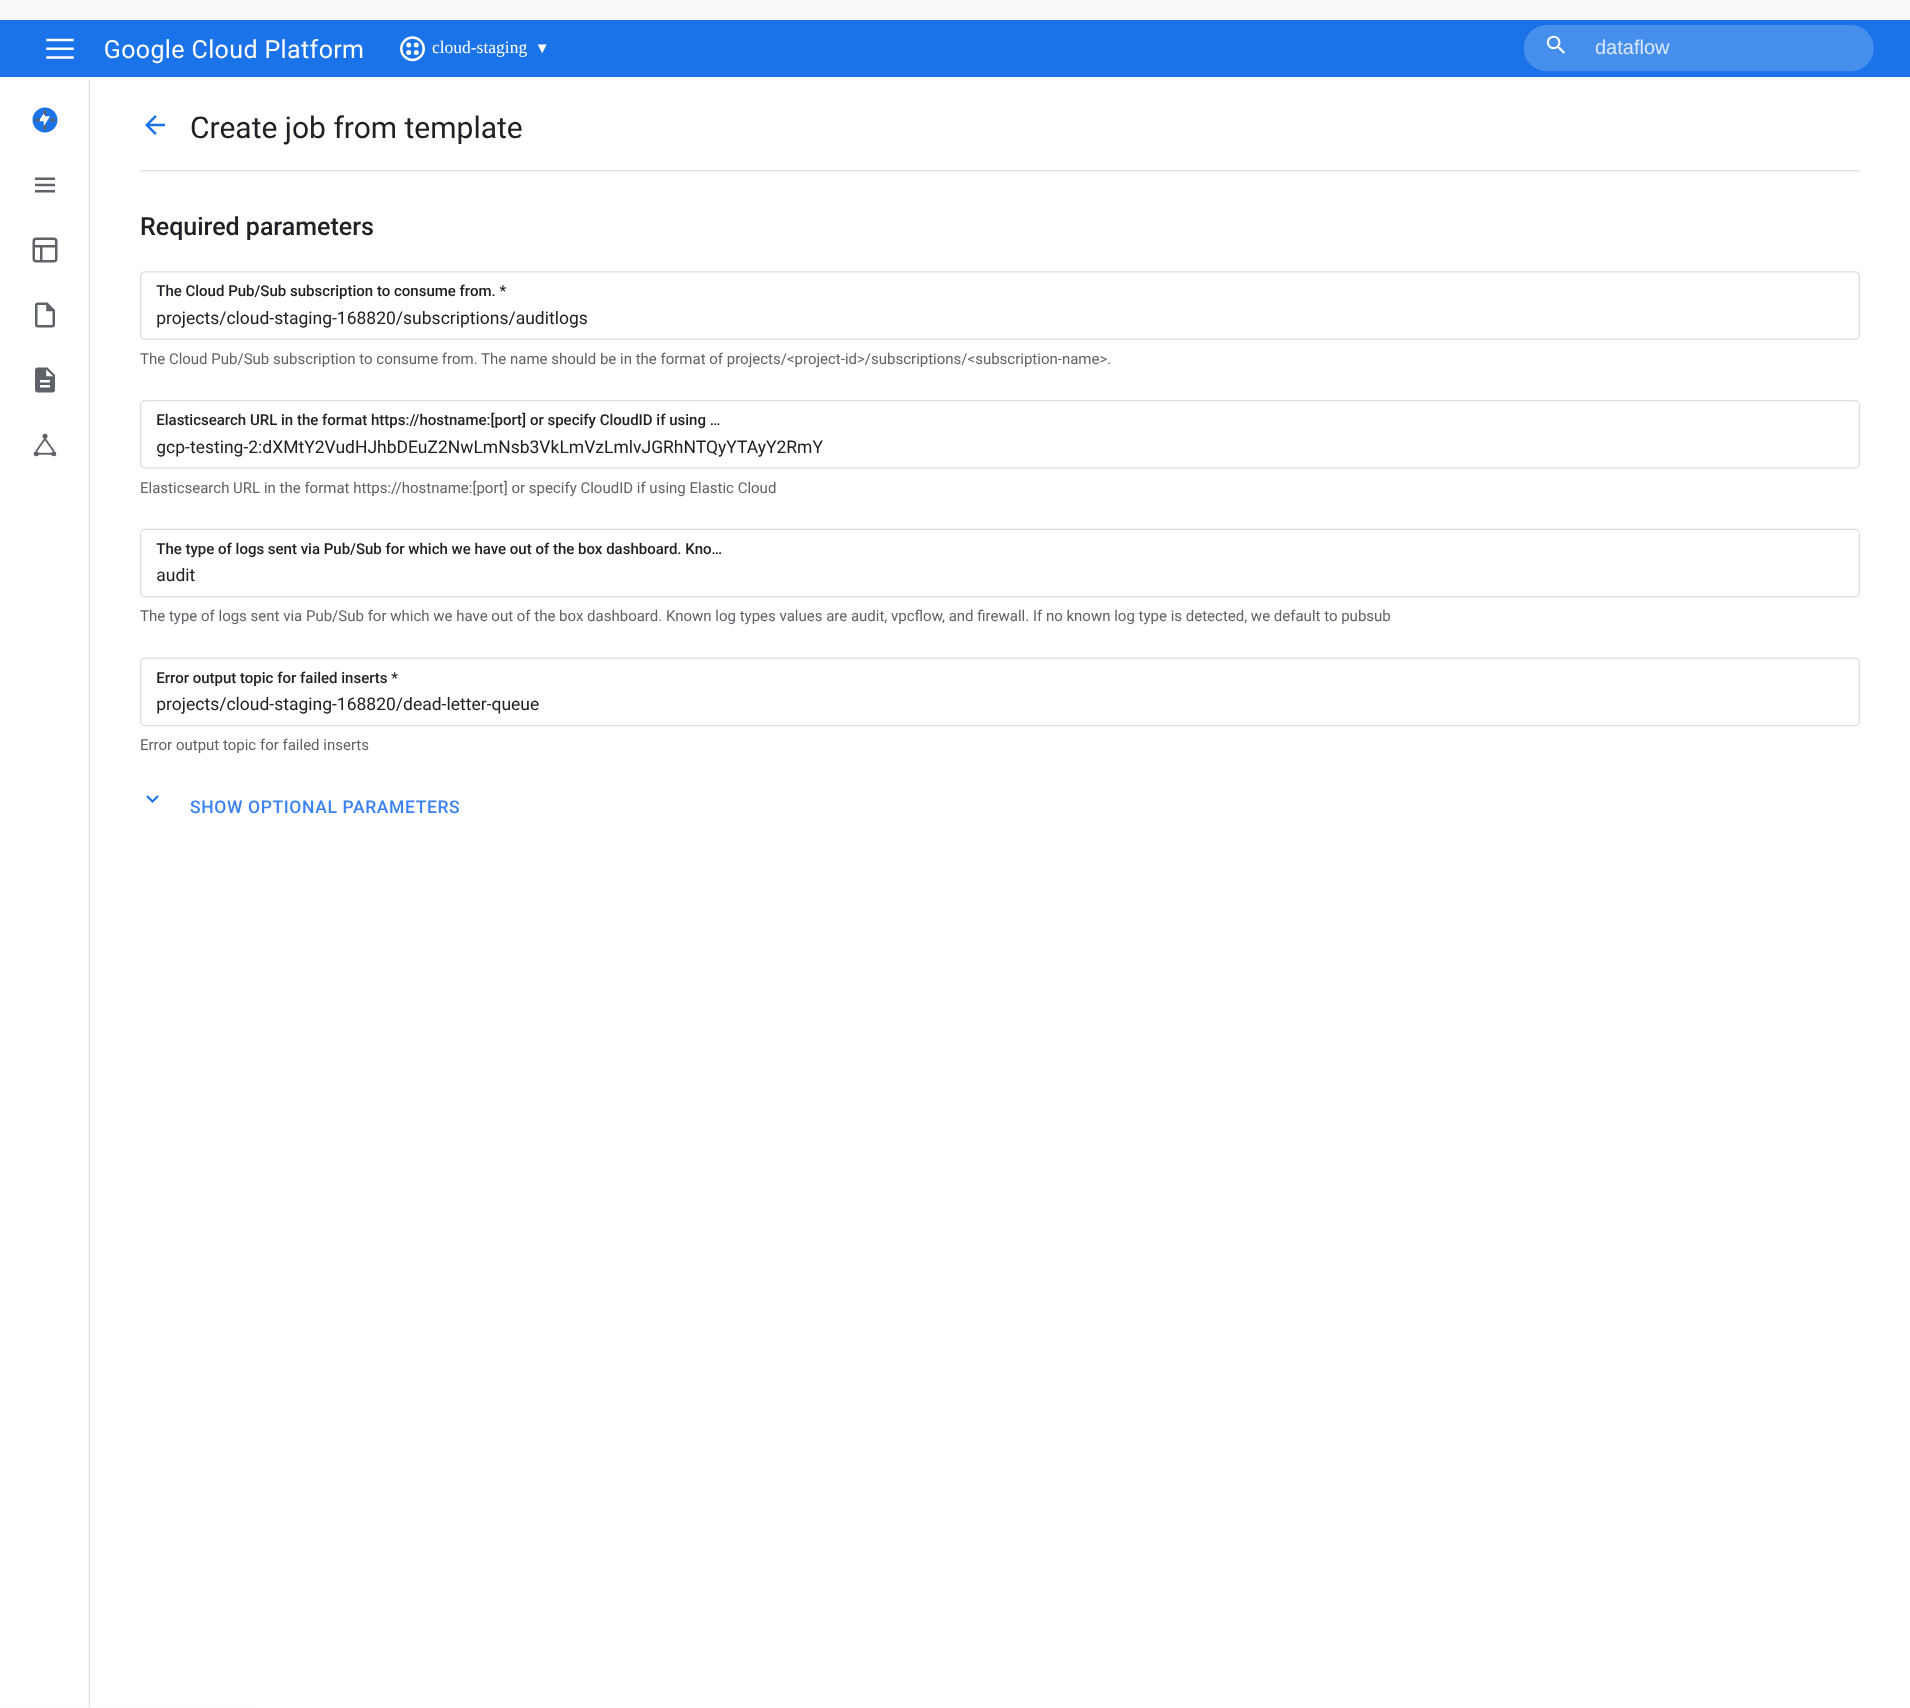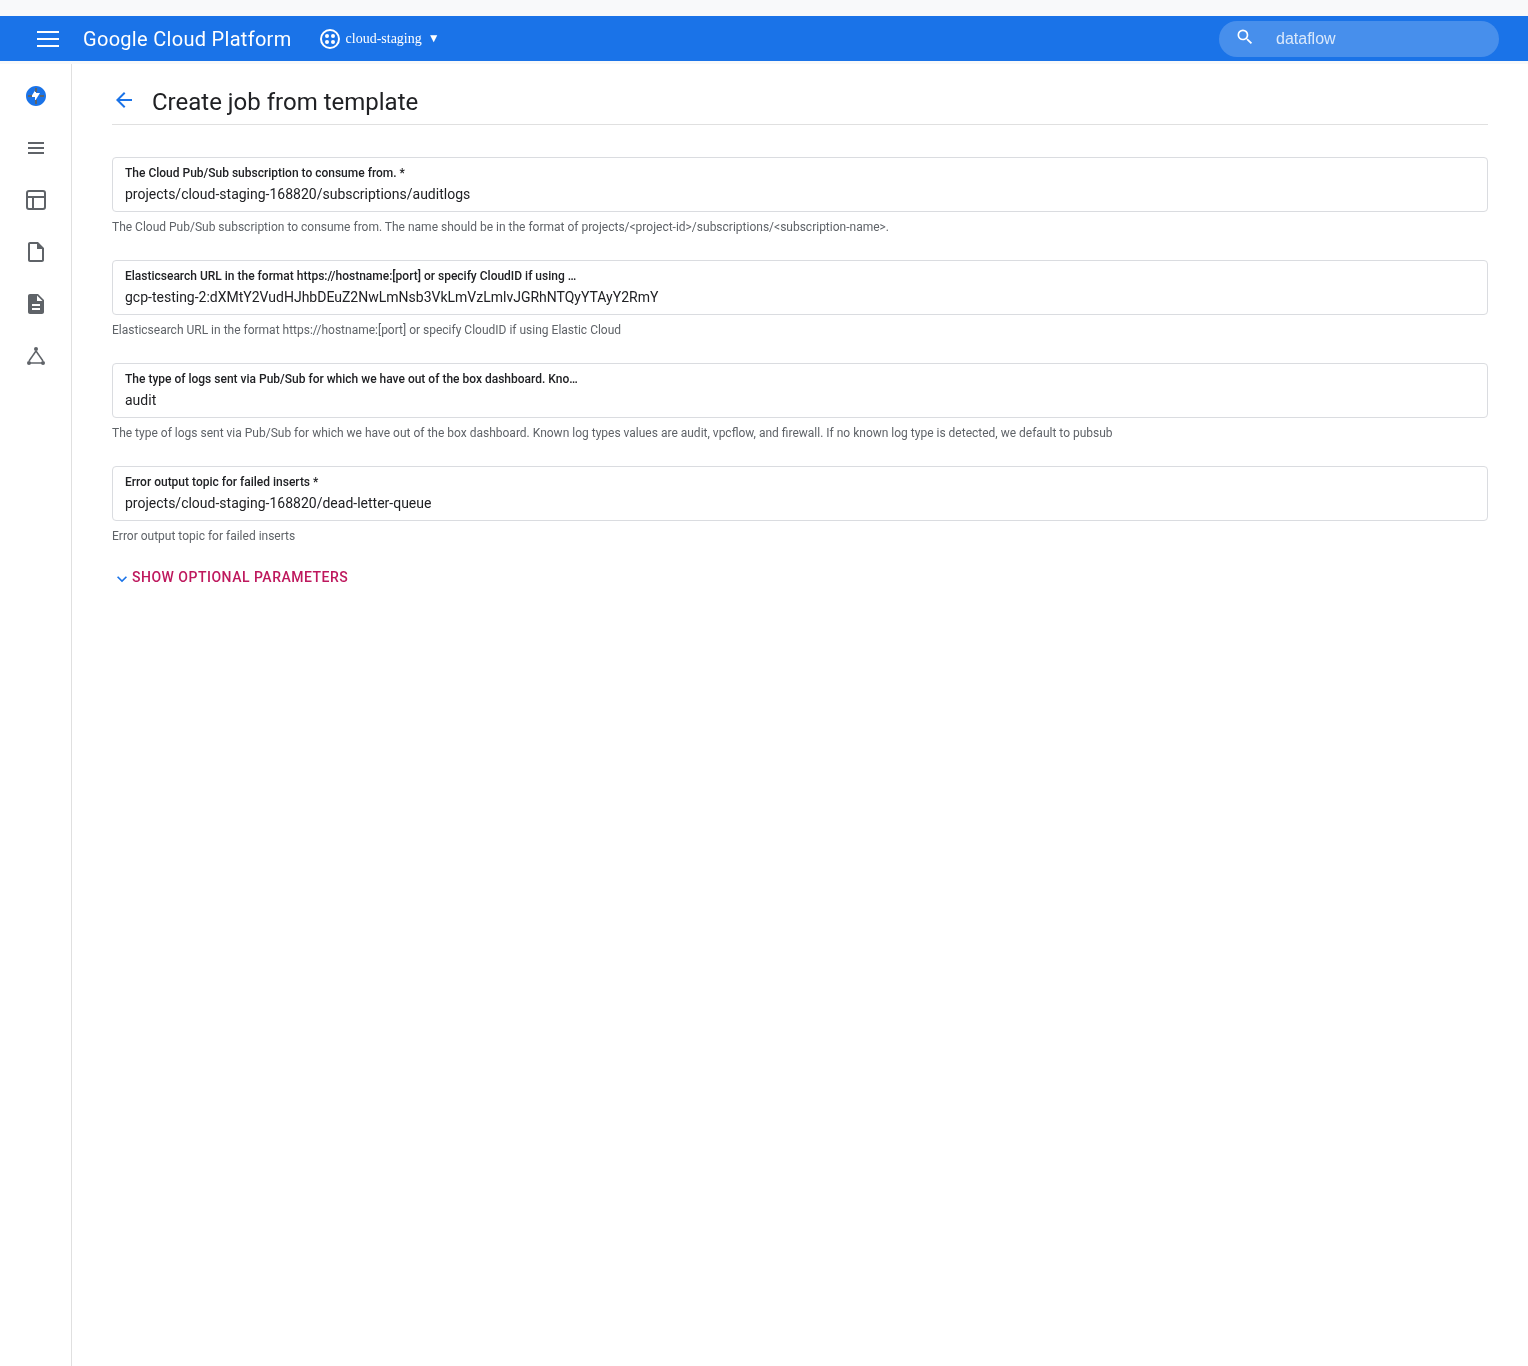--- a/index.html
+++ b/index.html
@@ -122,21 +122,21 @@
       padding: 24px 40px;
       overflow-y: auto;
     }
 
     
     .page-header {
       display: flex;
       align-items: center;
       gap: 16px;
       margin-bottom: 32px;
-      padding-bottom: 8px;
+      padding-bottom: 20px;
       border-bottom: 1px solid #e0e0e0;
     }
     .back-button {
       color: #1a73e8;
       font-size: 24px;
       cursor: pointer;
       text-decoration: none;
       line-height: 1;
     }
     .page-title {
@@ -183,23 +183,23 @@
     .field-hint {
       font-size: 12px;
       color: #5f6368;
       margin-top: 6px;
       line-height: 1.5;
     }
 
     
     .show-optional {
       display: flex;
-      align-items: flex-start;
-      gap: 0;
-      color: #be185d;
+      align-items: flex-end;
+      gap: 20px;
+      color: #3b82f6;
       font-size: 14px;
       font-weight: 500;
       letter-spacing: 0.5px;
       cursor: pointer;
       text-transform: uppercase;
       margin-top: 16px;
     }
     .chevron-down {
       font-size: 18px;
       color: #1a73e8;
@@ -296,20 +296,21 @@
     <div class="page-header">
       <a class="back-button" href="#">
         <svg width="24" height="24" viewBox="0 0 24 24" fill="#1a73e8">
           <path d="M20 11H7.83l5.59-5.59L12 4l-8 8 8 8 1.41-1.41L7.83 13H20v-2z"></path>
         </svg>
       </a>
       <h1 class="page-title">Create job from template</h1>
     </div>
 
     <div>
+      <h2 class="section-title">Required parameters</h2>
 
       <div class="form-field">
         <div class="field-container">
           <label class="field-label">The Cloud Pub/Sub subscription to consume from. *</label>
           <input class="field-input" type="text" value="projects/cloud-staging-168820/subscriptions/auditlogs" style="">
         </div>
         <div class="field-hint">The Cloud Pub/Sub subscription to consume from. The name should be in the format of projects/&lt;project-id&gt;/subscriptions/&lt;subscription-name&gt;.</div>
       </div>
 
       <div class="form-field">

